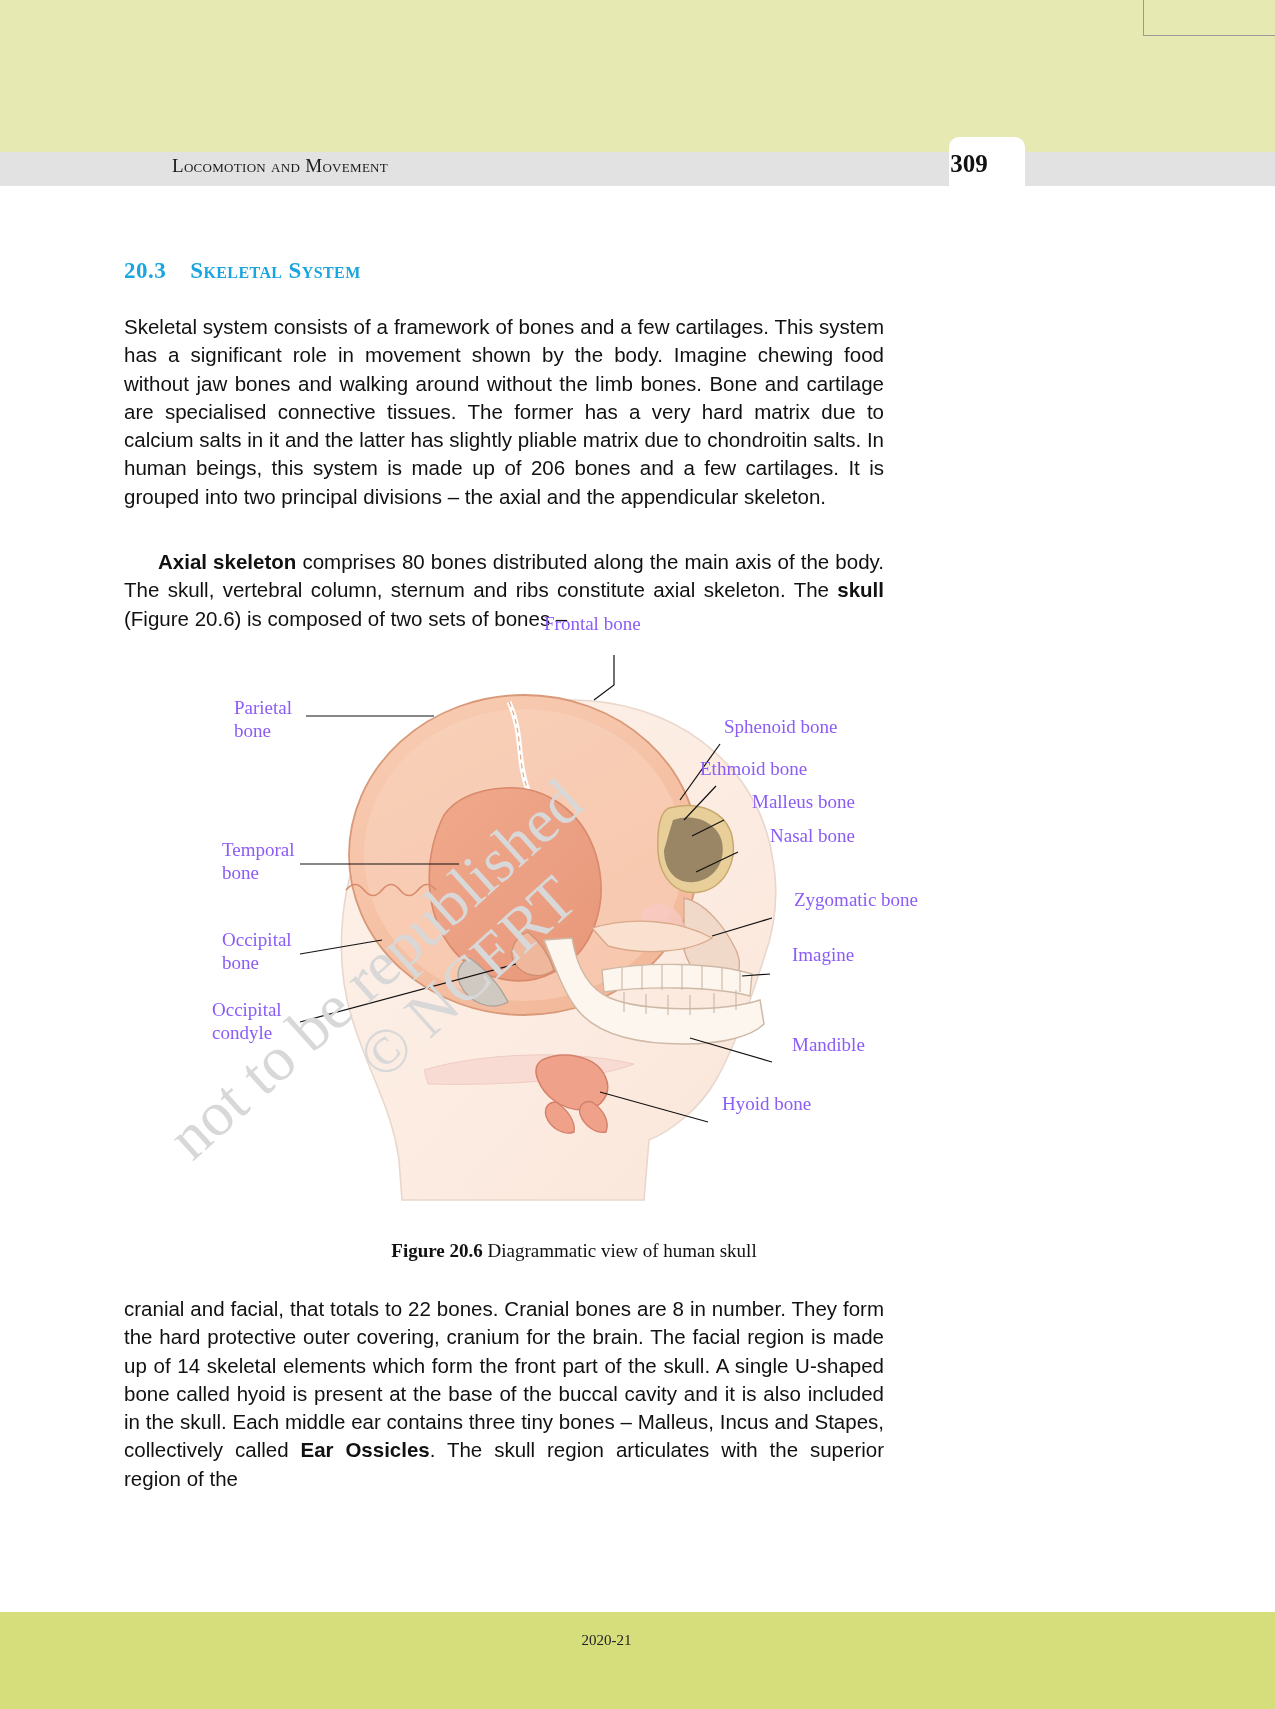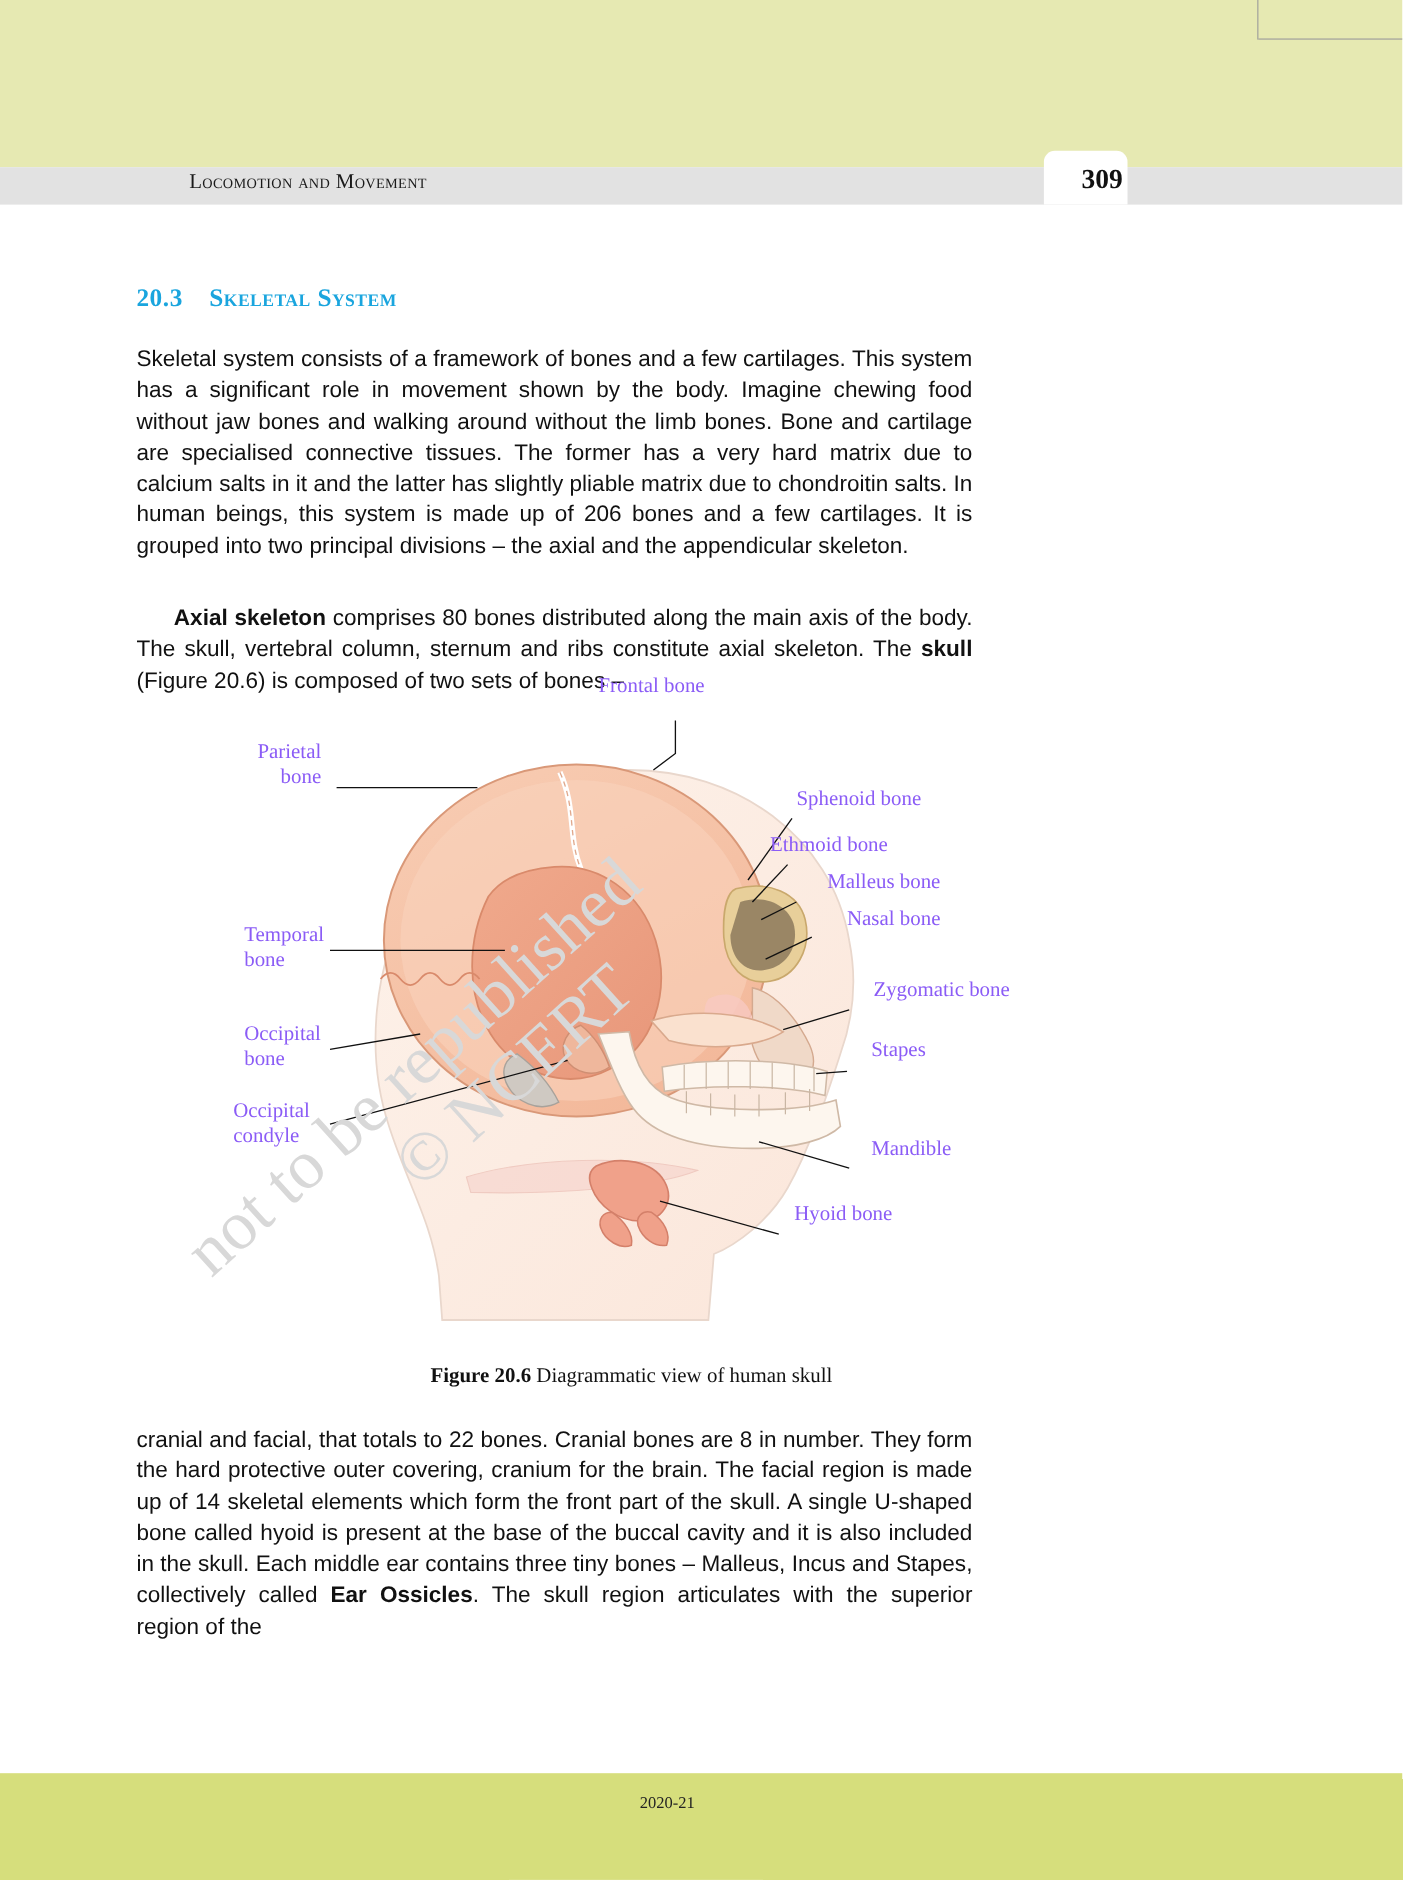--- a/index.html
+++ b/index.html
@@ -62,21 +62,21 @@
     left: 949px;
     top: 137px;
     width: 76px;
     height: 49px;
     background: #ffffff;
     border-top-left-radius: 10px;
     border-top-right-radius: 10px;
   }
   .page-number {
     position: absolute;
-    left: 964px;
+    left: 931px;
     top: 150px;
     width: 76px;
     text-align: center;
     font-size: 25px;
     font-weight: bold;
     color: #111111;
     font-family: "Liberation Serif", serif;
   }
 
   .page-bottom-band {
@@ -303,34 +303,34 @@
   </svg>
 
   
   <div class="watermark" style="left:-30px; top:-160px;">
     <span class="wm1">not to be republished</span>
     <span class="wm2">© NCERT</span>
   </div>
 
   
   <div class="label" style="left:420px; top:-28px;">Frontal bone</div>
-  <div class="label" style="left:110px; top:32px;text-align:right;">Parietal
+  <div class="label" style="left:110px; top:56px;">Parietal
 bone</div>
   <div class="label" style="left:98px; top:198px;">Temporal
 bone</div>
   <div class="label" style="left:98px; top:288px;">Occipital
 bone</div>
   <div class="label" style="left:88px; top:358px;">Occipital
 condyle</div>
   <div class="label" style="left:600px; top:75px;">Sphenoid bone</div>
   <div class="label" style="left:576px; top:117px;">Ethmoid bone</div>
   <div class="label" style="left:628px; top:150px;">Malleus bone</div>
   <div class="label" style="left:646px; top:184px;">Nasal bone</div>
   <div class="label" style="left:670px; top:248px;">Zygomatic bone</div>
-  <div class="label" style="left:668px; top:303px;">Stapes</div>
+  <div class="label" style="left:668px; top:303px;">Imagine</div>
   <div class="label" style="left:668px; top:393px;">Mandible</div>
   <div class="label" style="left:598px; top:452px;">Hyoid bone</div>
 </div>
 
 <div class="figure-caption"><b>Figure 20.6</b><span> Diagrammatic view of human skull</span></div>
 
 <div class="body-text" id="para3"><span>cranial and facial, that totals to 22 bones. Cranial bones are 8 in number. They form the hard protective outer covering, cranium for the brain. The facial region is made up of 14 skeletal elements which form the front part of the skull. A single U-shaped bone called hyoid is present at the base of the buccal cavity and it is also included in the skull. Each middle ear contains three tiny bones – Malleus, Incus and Stapes, collectively called </span><b>Ear Ossicles</b><span>. The skull region articulates with the superior region of the</span></div>
 
 <div class="page-bottom-band"></div>
 <div class="footer-year">2020-21</div>

